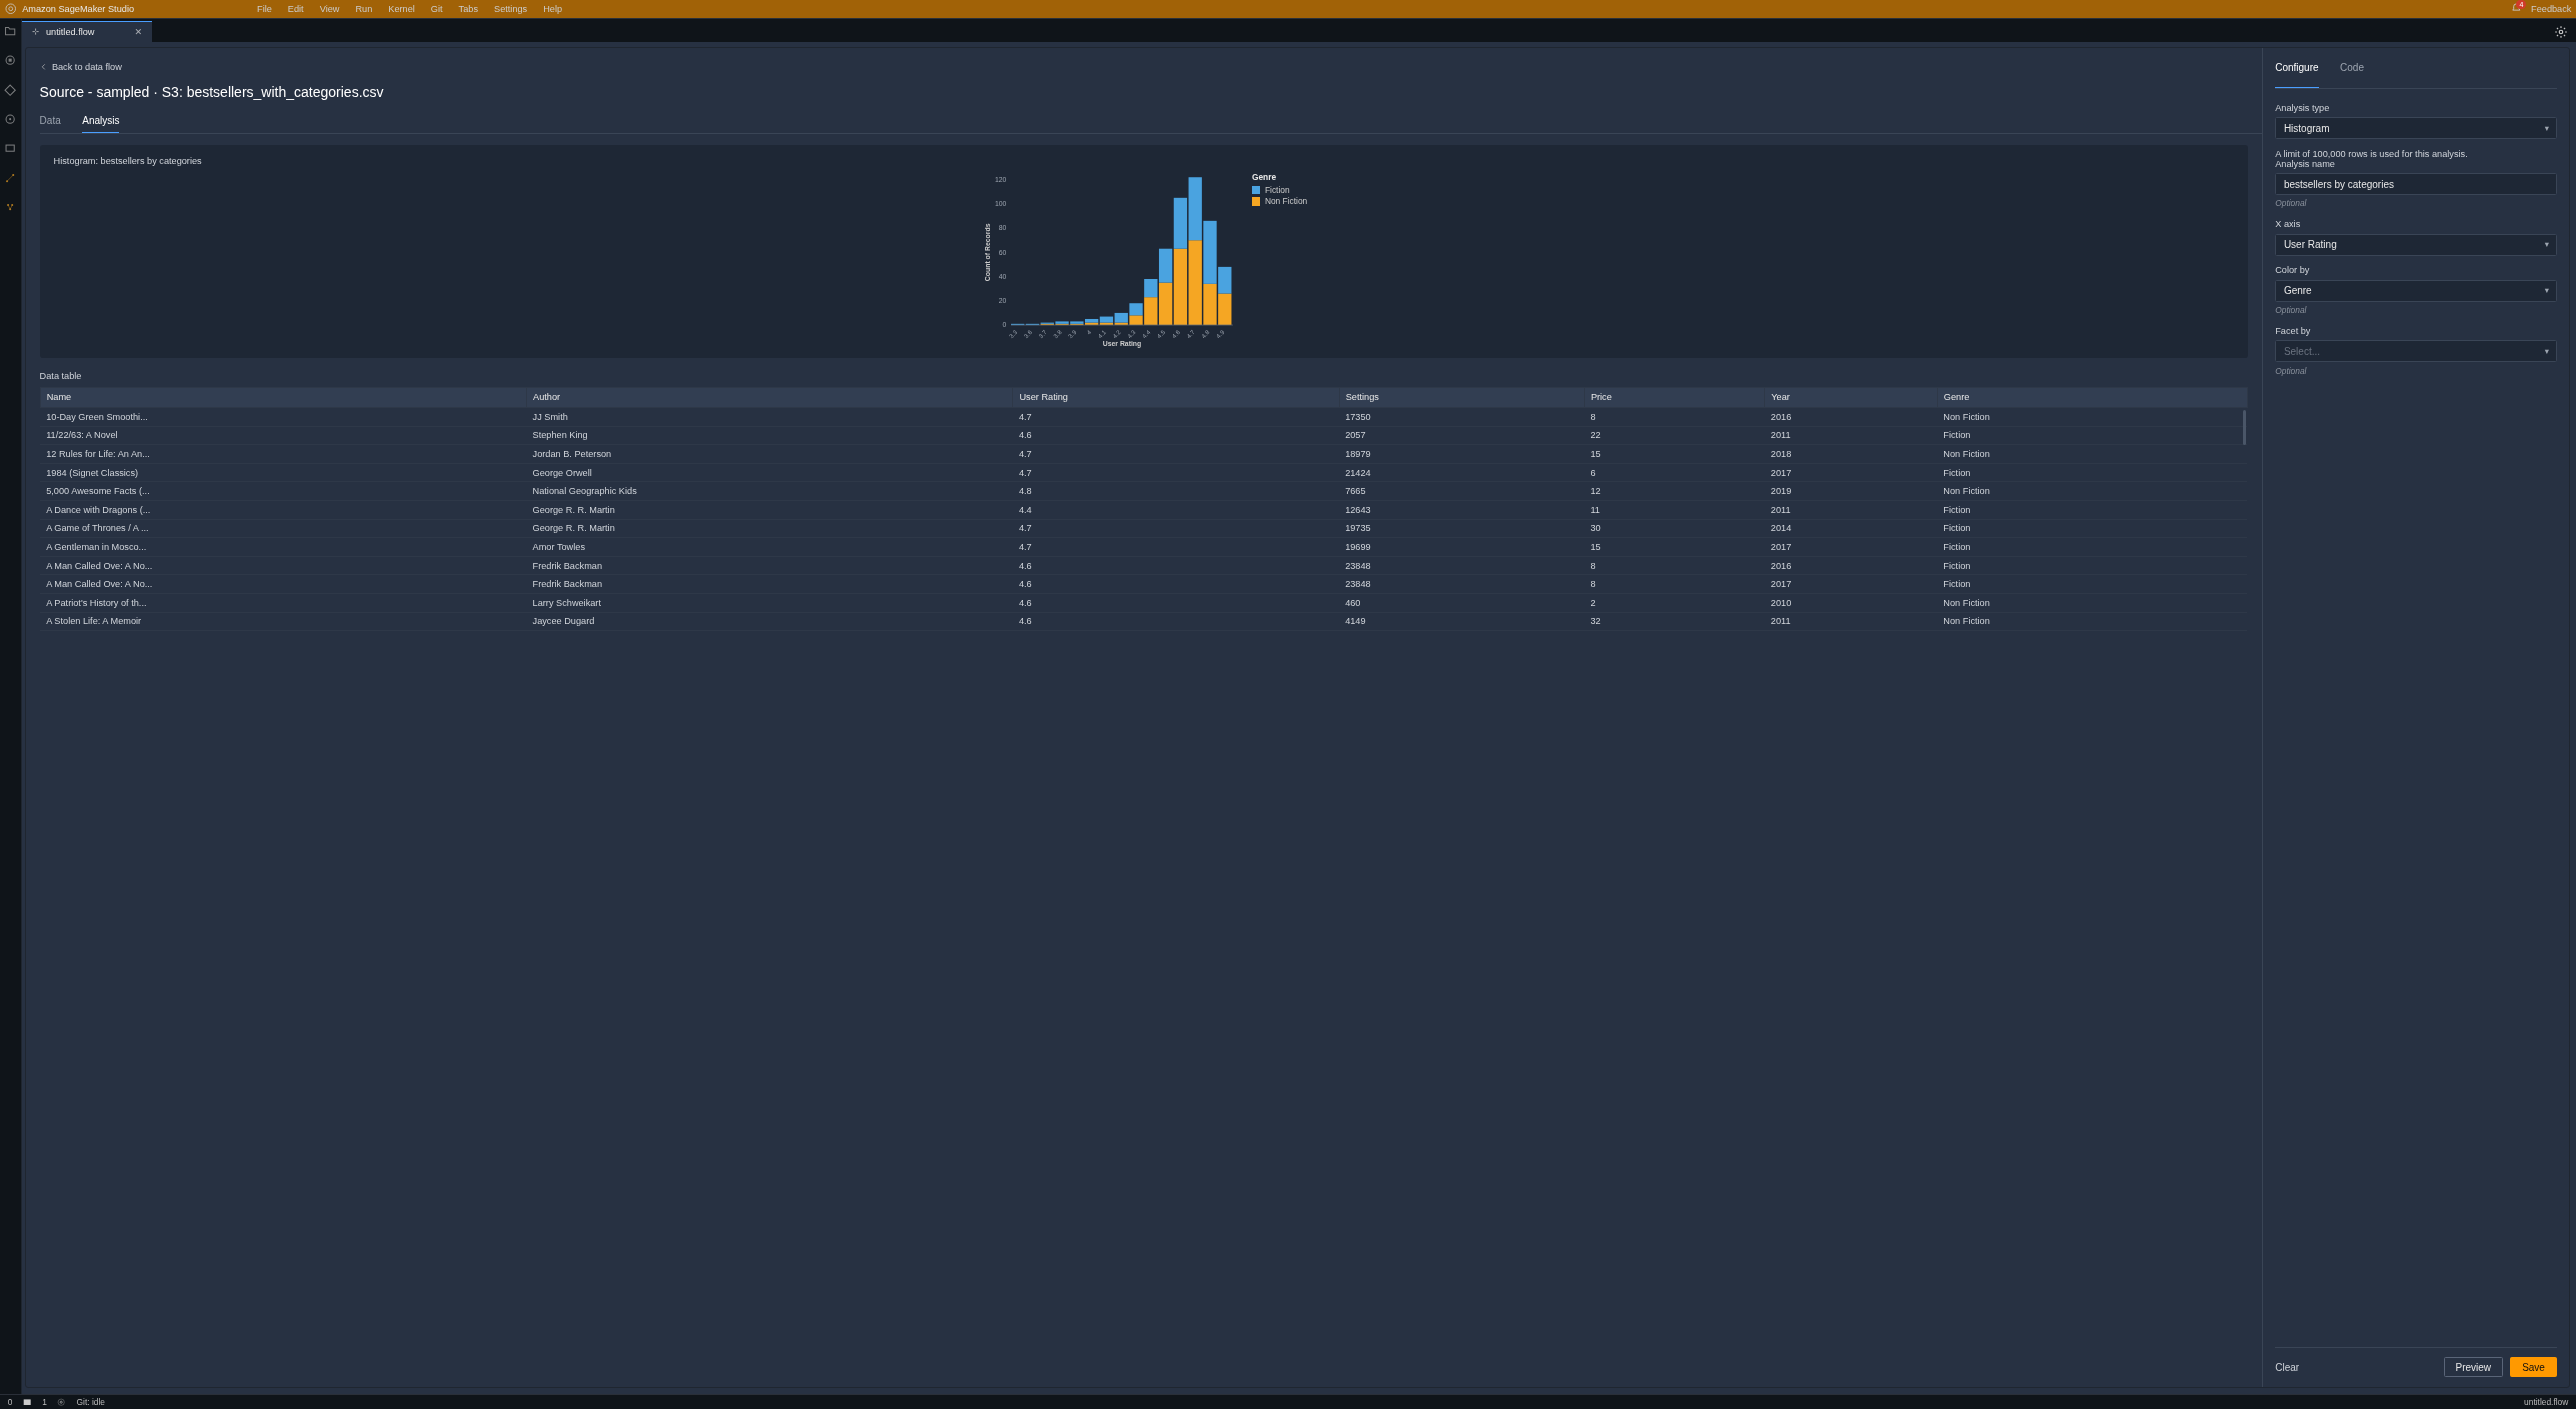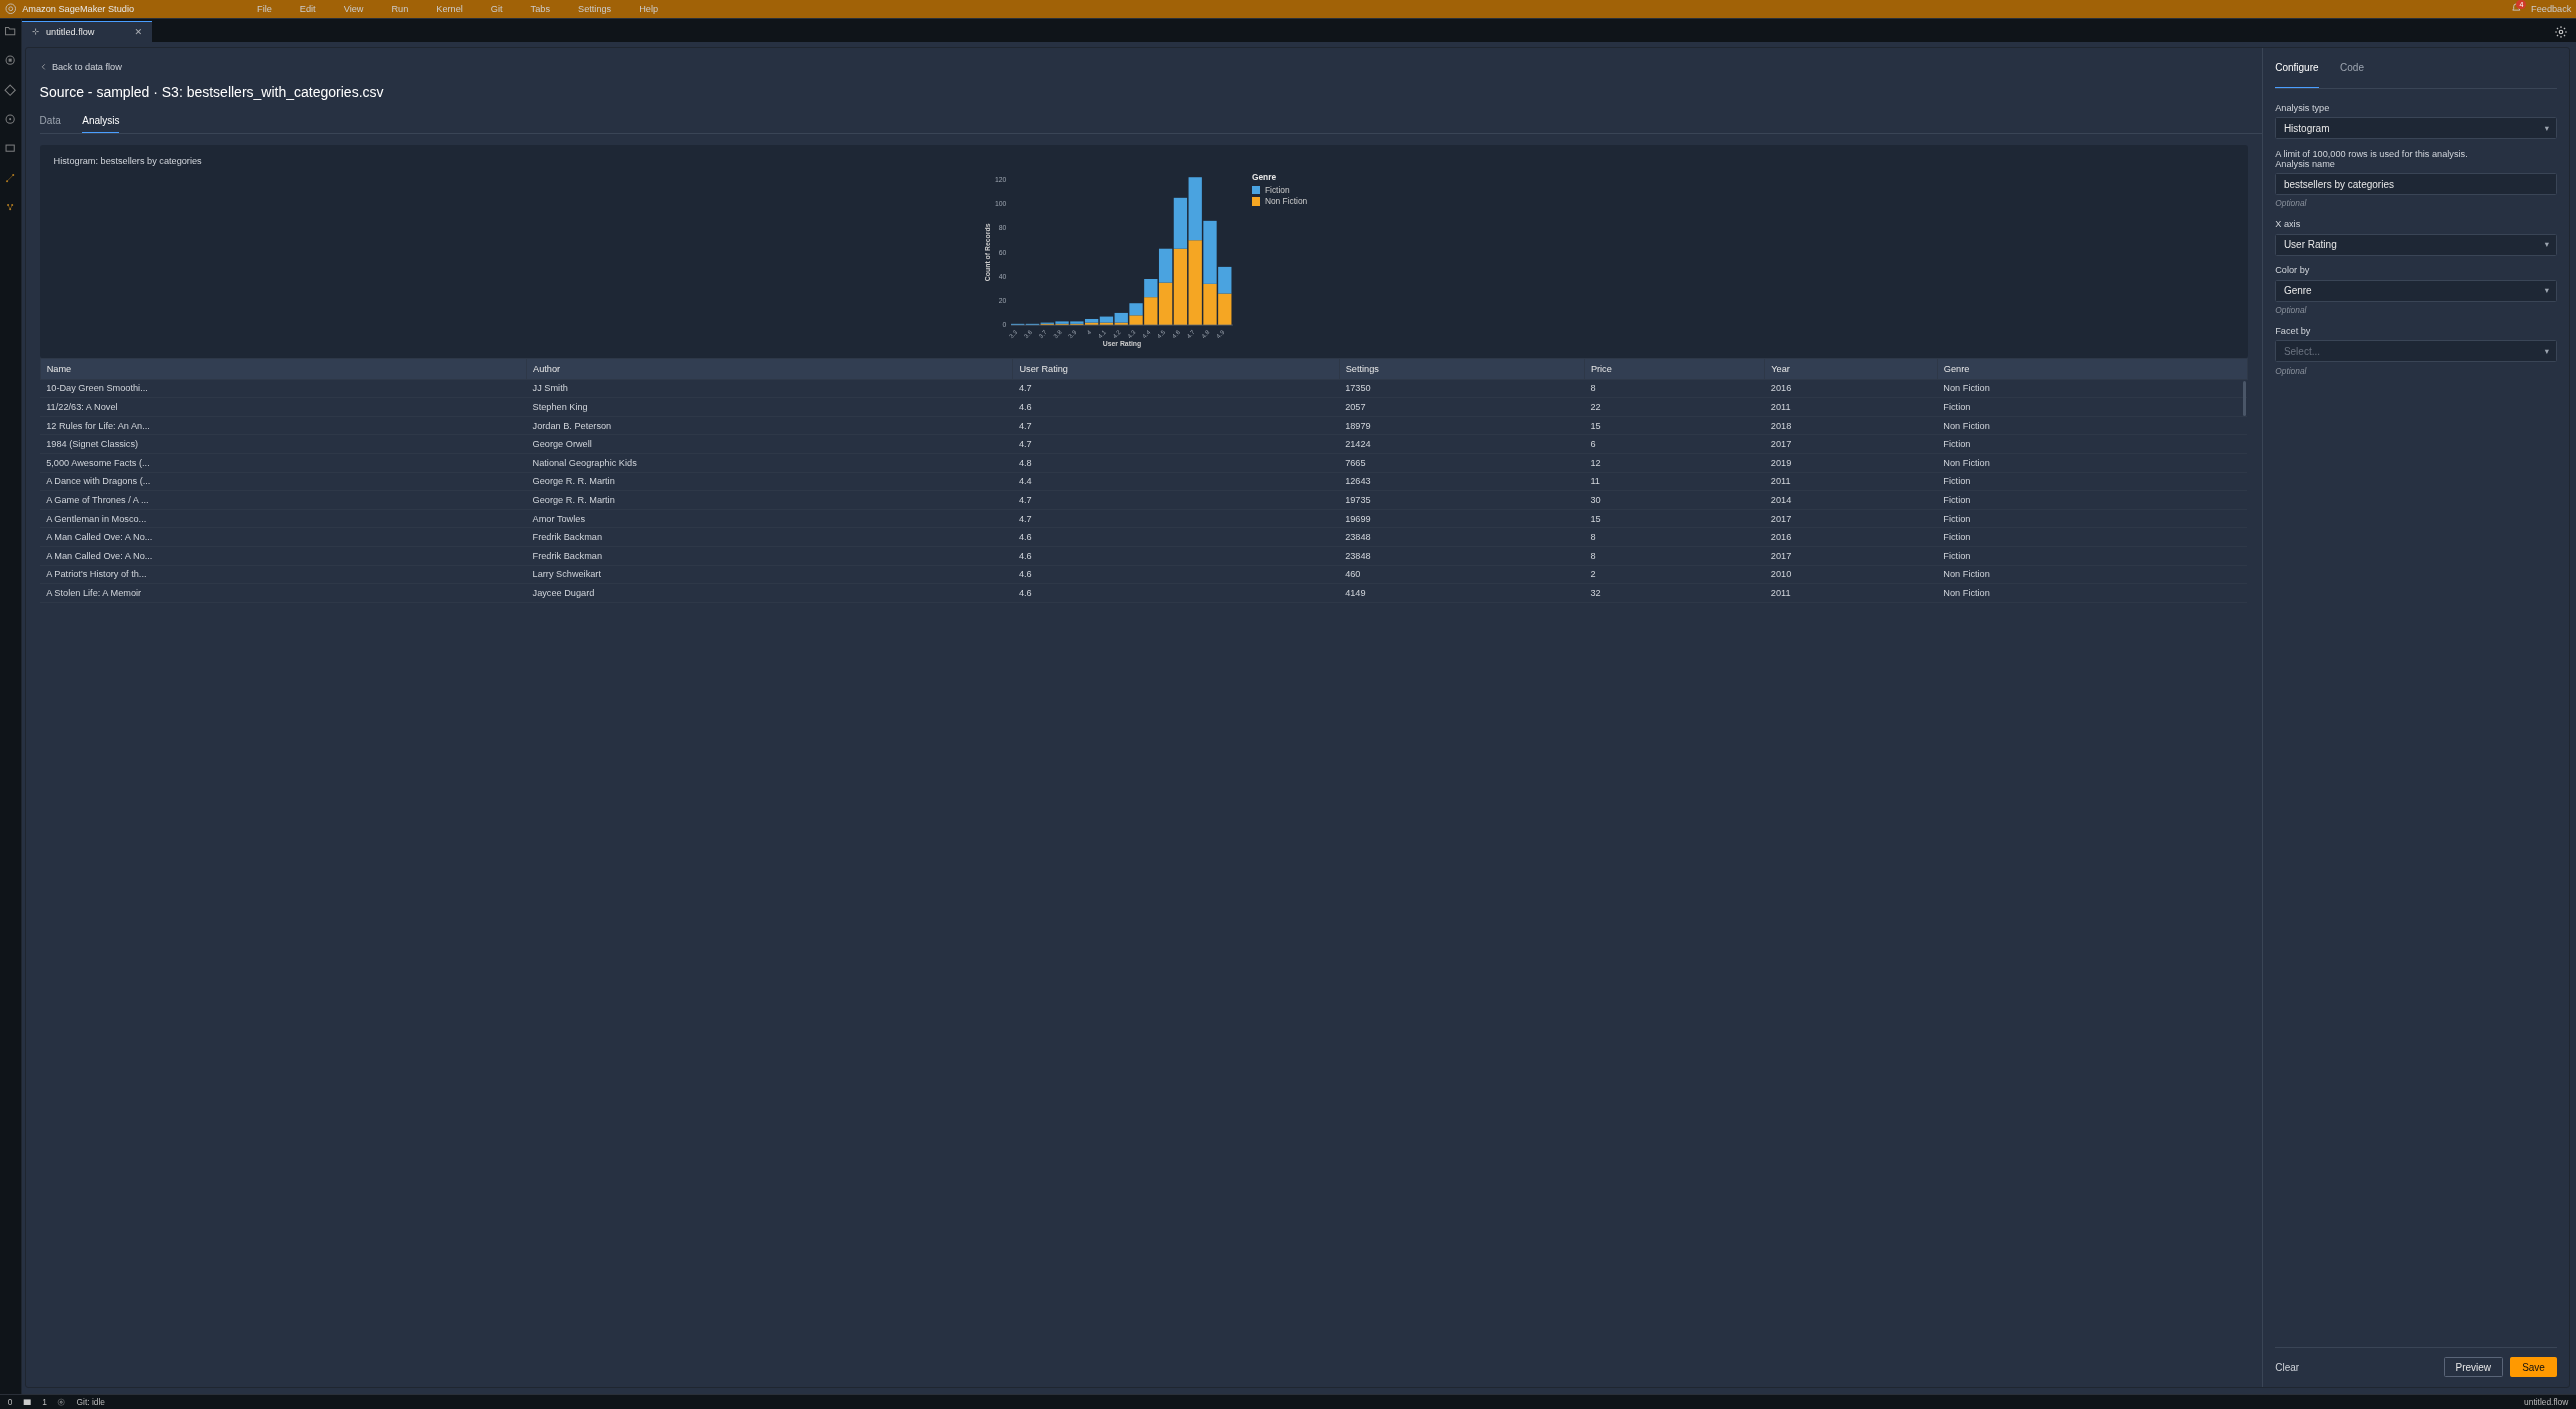--- a/index.html
+++ b/index.html
@@ -15,21 +15,21 @@
     .topbar {
       background: #a16207;
       height: 19px;
       display: flex;
       align-items: center;
       padding: 0 4.6px;
       border-bottom: 0.8px solid #2a2f38;
     }
     .topbar .logo { width: 11.5px; height: 11.5px; margin-right: 6.1px; opacity: 0.85; }
     .topbar .app-title { font-size: 9.2px; color: #e8e8e8; margin-right: 123px;}
-    .topbar .menu { display: flex; gap: 28px; }
+    .topbar .menu { display: flex; gap: 16px; }
     .topbar .menu-item { color: #ccc; font-size: 9.2px; cursor: pointer; }
     .topbar .right { margin-left: auto; display: flex; align-items: center; gap: 9.2px; }
     .bell { position: relative; }
     .bell-badge {
       position: absolute; top: -3.1px; right: -4.6px;
       background: #d13b2a; color: #fff; font-size: 7px;
       border-radius: 6.1px; padding: 0 3.1px; line-height: 9.2px;
     }
     .feedback { color: #ccc; font-size: 9.2px; }
 
@@ -303,20 +303,21 @@
                   </div>
                   <div class="legend-item">
                     <span class="legend-swatch" style="background:#f5a623"></span>
                     <span>Non Fiction</span>
                   </div>
                 </div>
             </div>
           </div>
         </div>
 
+        <div class="data-table-label">Data table</div>
         <div class="data-table-wrap">
           <table class="data-table">
             <thead>
                 <tr id="thead-row">
                   <th>Name</th>
                   <th>Author</th>
                   <th>User Rating</th>
                   <th>Settings</th>
                   <th>Price</th>
                   <th>Year</th>

